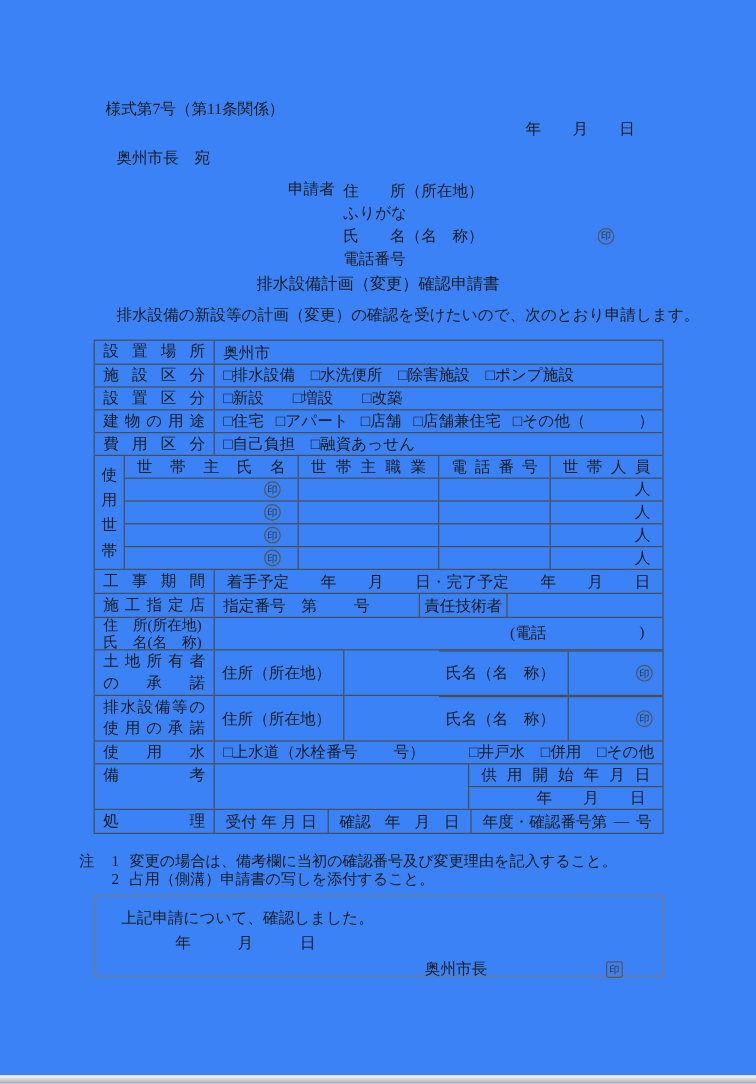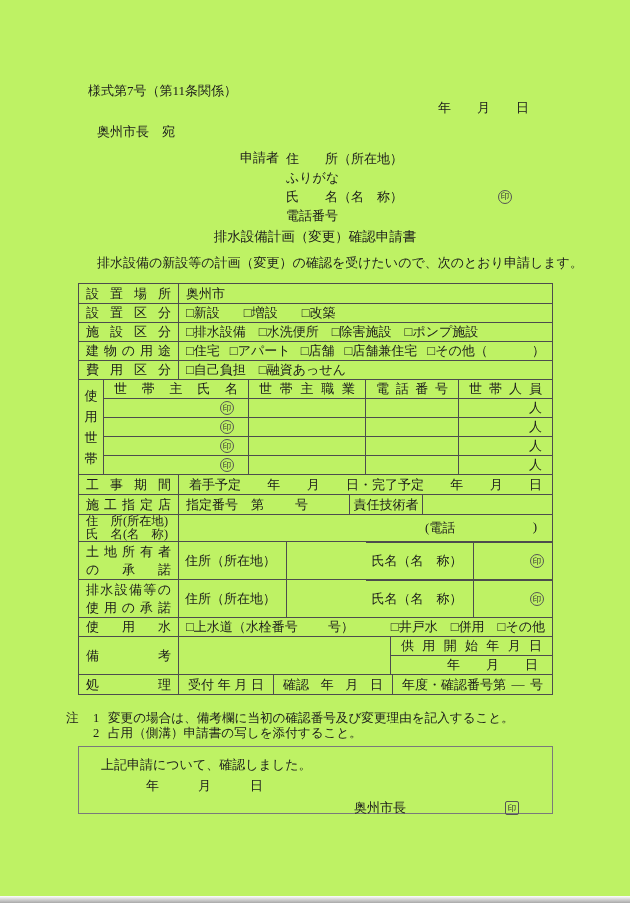--- a/index.html
+++ b/index.html
@@ -1,40 +1,40 @@
 <!DOCTYPE html>
 <html lang="ja"><head>
 <meta charset="utf-8">
 <style>
   :root{ --bc:#4d4d4d; --tc:#1b1b1b; }
   *{ box-sizing:border-box; margin:0; padding:0; }
   html,body{ background:#fff; }
   .page{
-    position:relative; width:630px; height:903px; background:#bef264;
+    position:relative; width:630px; height:903px; background:#3b82f6;
     font-family:"Liberation Serif","DejaVu Serif",serif;
     color:var(--tc); font-size:13px; overflow:hidden;
   }
   .abs{ position:absolute; }
   .form-no{ left:88px; top:82px; }
   .hdate{ left:438px; top:99px; }
   .addressee{ left:97px; top:123px; }
   .applicant{ left:240px; top:149px; display:flex; }
   .app-label{ margin-right:7px; }
   .app-fields{ width:226px; line-height:19px; }
   .name-row{ display:flex; justify-content:space-between; align-items:center; }
   .title{ left:0; right:0; top:228px; text-align:center; font-size:13.5px; }
   .intro{ left:97px; top:254px; }
 
   
   .form-table{ left:78px; top:283px; width:475px; border:1px solid var(--bc); }
   .trow{ display:flex; }
   .trow + .trow{ border-top:1px solid var(--bc); }
   .h19{height:19px}.h20{height:20px}.h27{height:27px}.h38{height:38px}.h95{height:95px}
   .tlabel{ width:100px; flex:none; border-right:1px solid var(--bc);
-           display:flex; flex-direction:column; justify-content:center; padding:0 7px; }
+           display:flex; flex-direction:column; padding:0 7px; }
   .jl{ width:100%; text-align:justify; text-align-last:justify; }
   .tcontent{ flex:1; display:flex; align-items:center; padding:0 7px; }
   .opts{ display:flex; align-items:center; }
   .g24{ gap:24px; } .g13{ gap:13px; } .g10{ gap:10px; }
   .ml-auto{ margin-left:auto; }
   .fill{ flex:1; height:100%; }
 
   
   .hhv{ width:25px; flex:none; border-right:1px solid var(--bc);
         display:flex; flex-direction:column; align-items:center; justify-content:space-around; padding:5px 0; }
@@ -133,38 +133,38 @@
       <div class="tlabel">
           <div class="jl">設置場所</div>
         </div>
       <div class="tcontent">
           <span>奥州市</span>
         </div>
     </div>
 
     <div class="trow h19">
       <div class="tlabel">
-          <div class="jl">設置区分</div>
-        </div>
-      <div class="tcontent opts g24">
-        <span>□新設</span>
-        <span>□増設</span>
-        <span>□改築</span>
-      </div>
-    </div>
-
-    <div class="trow h19">
-      <div class="tlabel">
           <div class="jl">施設区分</div>
         </div>
       <div class="tcontent opts g13">
         <span>□排水設備</span>
         <span>□水洗便所</span>
         <span>□除害施設</span>
         <span>□ポンプ施設</span>
+      </div>
+    </div>
+
+    <div class="trow h19">
+      <div class="tlabel">
+          <div class="jl">設置区分</div>
+        </div>
+      <div class="tcontent opts g24">
+        <span>□新設</span>
+        <span>□増設</span>
+        <span>□改築</span>
       </div>
     </div>
 
     <div class="trow h19">
       <div class="tlabel">
           <div class="jl">建物の用途</div>
         </div>
       <div class="tcontent opts g10">
         <span>□住宅</span>
         <span>□アパート</span>

